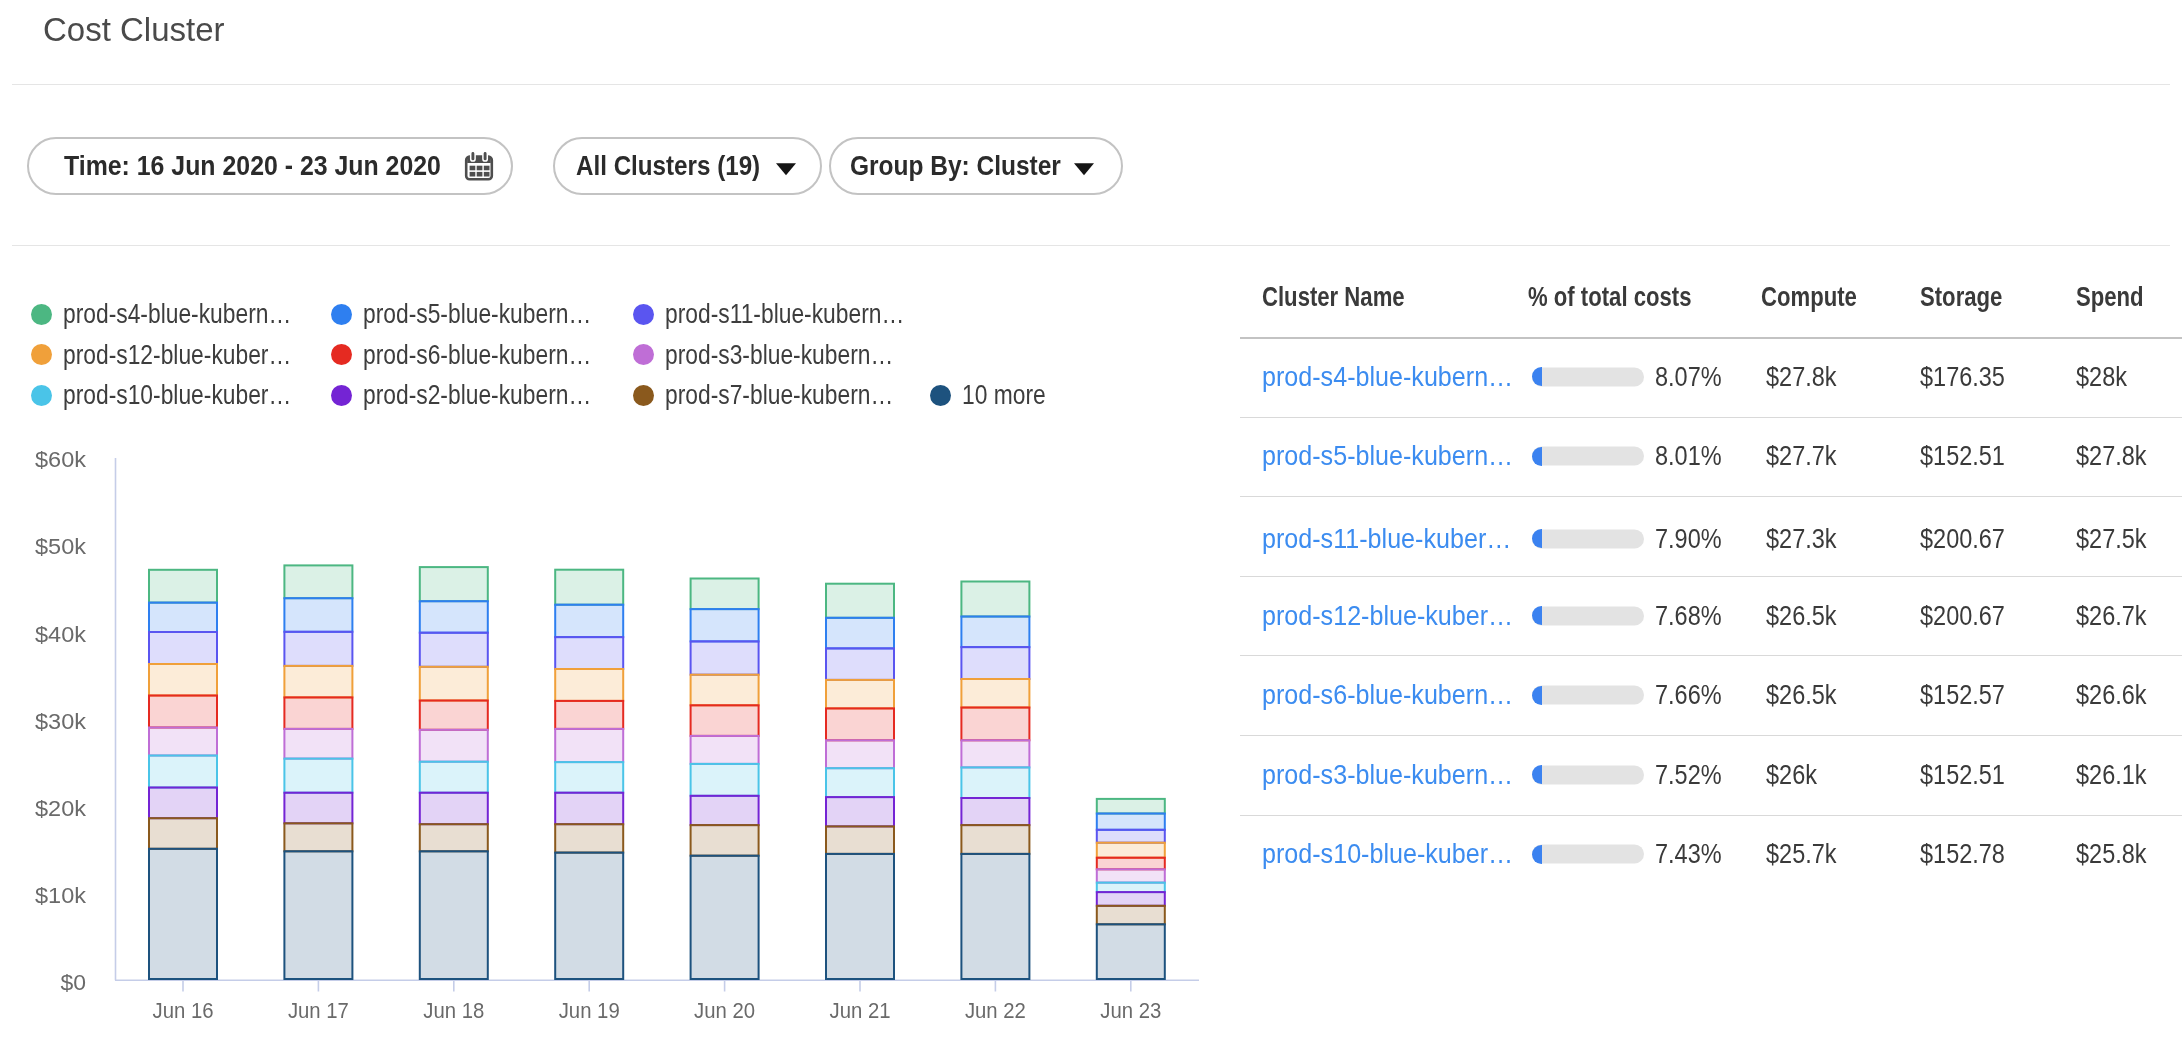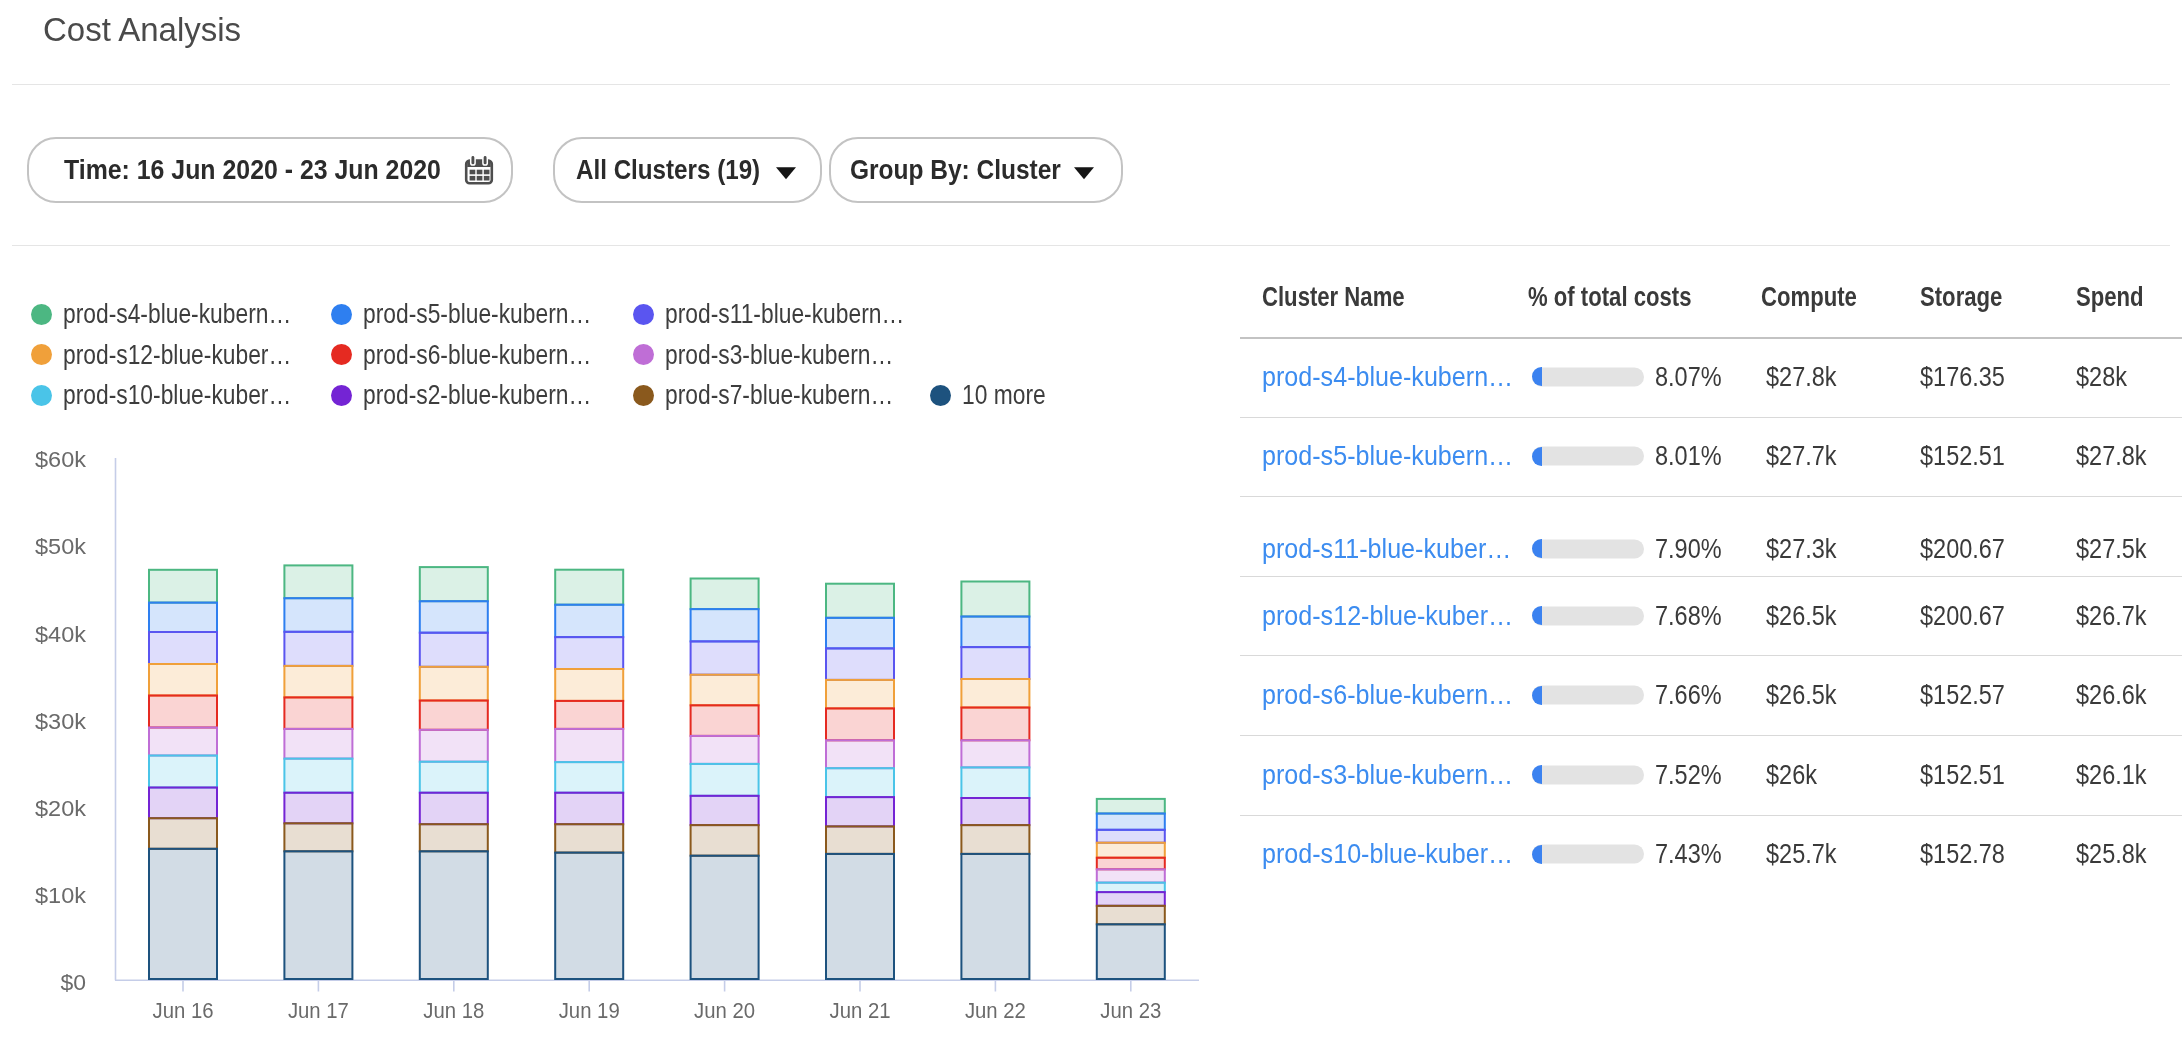--- a/index.html
+++ b/index.html
@@ -1,21 +1,21 @@
 <!DOCTYPE html>
 <html><head>
 <meta charset="utf-8">
 <style>
 * { margin:0; padding:0; box-sizing:border-box; }
 html,body { width:2182px; height:1052px; background:#fff; font-family:"Liberation Sans", sans-serif; overflow:hidden; position:relative; }
 .abs { position:absolute; }
 .title { left:43px; top:29px; font-size:33px; color:#4a4a4a; line-height:1; transform:translateY(-50%); white-space:nowrap; }
 .hr1 { left:12px; right:12px; top:84px; height:1px; background:#e5e5e5; }
 .hr2 { left:12px; right:12px; top:245px; height:1px; background:#e5e5e5; }
-.pill { position:absolute; top:137px; height:66px; border:2px solid #c3c3c3; border-radius:29px; background:#fff; }
+.pill { position:absolute; top:137px; height:58px; border:2px solid #c3c3c3; border-radius:29px; background:#fff; }
 .ptext { position:absolute; top:50%; font-size:27px; font-weight:bold; color:#2b2b2b; white-space:nowrap; }
 .caret { position:absolute; width:0; height:0; border-left:10.5px solid transparent; border-right:10.5px solid transparent; border-top:12.5px solid #151515; top:50%; transform:translateY(-22%); }
 .dot { position:absolute; width:21px; height:21px; border-radius:50%; }
 .legtext { position:absolute; font-size:27px; color:#3d3d3d; white-space:nowrap; line-height:1; transform:translateY(-50%) scaleX(0.845); transform-origin:0 50%; }
 .axlab { font-size:22.5px; fill:#6a6a6a; font-family:"Liberation Sans", sans-serif; }
 .table { position:absolute; left:1240px; top:250px; width:942px; height:802px; }
 .th { position:absolute; font-size:28px; font-weight:bold; color:#3a3a3a; white-space:nowrap; line-height:1; transform:translateY(-50%) scaleX(0.79); transform-origin:0 50%; top:47px; }
 .hdiv { position:absolute; left:0; right:0; top:87px; height:1.5px; background:#c3c3c3; }
 .trow { position:absolute; left:0; right:0; }
 .trow span { position:absolute; top:50%; transform:translateY(-50%); white-space:nowrap; }
@@ -25,21 +25,21 @@
 .pbar { width:112px; height:19px; border-radius:9.5px; background:#e3e3e3; }
 .pfill { position:absolute; left:0; top:0; width:10px; height:19px; background:#3b82f0; border-radius:9.5px 0 0 9.5px; }
 .pgband { position:absolute; left:0; right:0; top:644.2px; height:84.8px; background:#f4f4f4; border-top:1px solid #c9c9c9; border-bottom:1px solid #dcdcdc; }
 .pgtext { position:absolute; font-size:27px; color:#565656; top:50%; white-space:nowrap; line-height:1; }
 .sel { position:absolute; left:118px; top:17px; width:89px; height:53px; background:#fff; border:1.5px solid #b9b9b9; }
 .total-row { position:absolute; left:0; right:0; top:729px; height:73px; }
 .tval { position:absolute; top:40.5px; font-size:26.5px; font-weight:600; color:#3e3e3e; line-height:1; transform:translateY(-50%) scaleX(0.87); transform-origin:0 50%; white-space:nowrap; }
 </style>
 </head>
 <body>
-<div class="abs title">Cost Analysis</div>
+<div class="abs title">Cost Cluster</div>
 <div class="abs hr1"></div>
 <div class="abs hr2"></div>
 <div class="pill" style="left:27px;width:486px">
 <span class="ptext" style="left:35px;transform:translateY(-50%) scaleX(0.921);transform-origin:0 50%">Time: 16 Jun 2020 - 23 Jun 2020</span>
 <svg width="30" height="31" viewBox="0 0 30 31" style="position:absolute;left:435px;top:50%;transform:translateY(-50%)">
 <rect x="2.2" y="6.2" width="25.6" height="22.6" rx="3.4" fill="#fff" stroke="#4e4e4e" stroke-width="2.6"></rect>
 <path d="M5.6 5 h18.8 a2.4 2.4 0 0 1 2.4 2.4 v5 H3.2 v-5 a2.4 2.4 0 0 1 2.4-2.4 z" fill="#4e4e4e"></path>
 <rect x="6.7" y="0.8" width="4.4" height="9.8" rx="2.2" fill="#4e4e4e" stroke="#fff" stroke-width="1.5"></rect>
 <rect x="18.9" y="0.8" width="4.4" height="9.8" rx="2.2" fill="#4e4e4e" stroke="#fff" stroke-width="1.5"></rect>
 <g fill="#4e4e4e">
@@ -208,21 +208,21 @@
 <span class="link" style="left:22px">prod-s5-blue-kubern…</span>
 <span class="pbar" style="left:292px">
         <span class="pfill"></span>
       </span>
 <span class="val" style="left:415px">8.01%</span>
 <span class="val" style="left:526px">$27.7k</span>
 <span class="val" style="left:680px">$152.51</span>
 <span class="val" style="left:836px">$27.8k</span>
 </div>
 <div class="rdiv" style="top:166.6px"></div>
-<div class="trow" style="top:259px;height:79.6px">
+<div class="trow" style="top:249px;height:79.6px">
 <span class="link" style="left:22px">prod-s11-blue-kuber…</span>
 <span class="pbar" style="left:292px">
         <span class="pfill"></span>
       </span>
 <span class="val" style="left:415px">7.90%</span>
 <span class="val" style="left:526px">$27.3k</span>
 <span class="val" style="left:680px">$200.67</span>
 <span class="val" style="left:836px">$27.5k</span>
 </div>
 <div class="rdiv" style="top:246.2px"></div>

